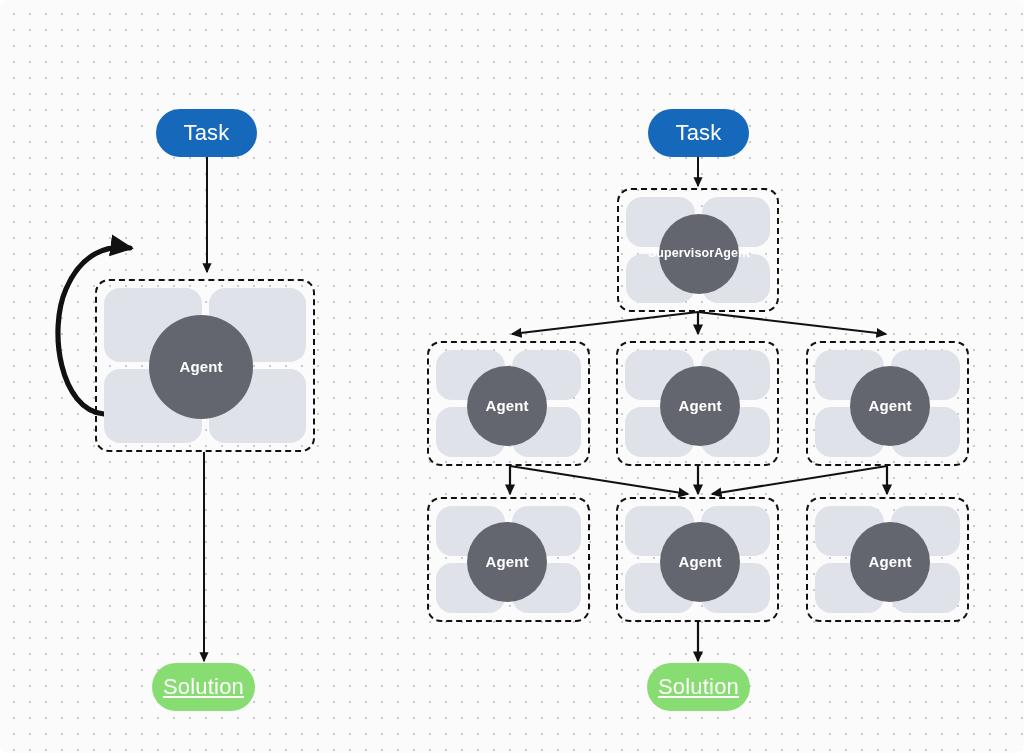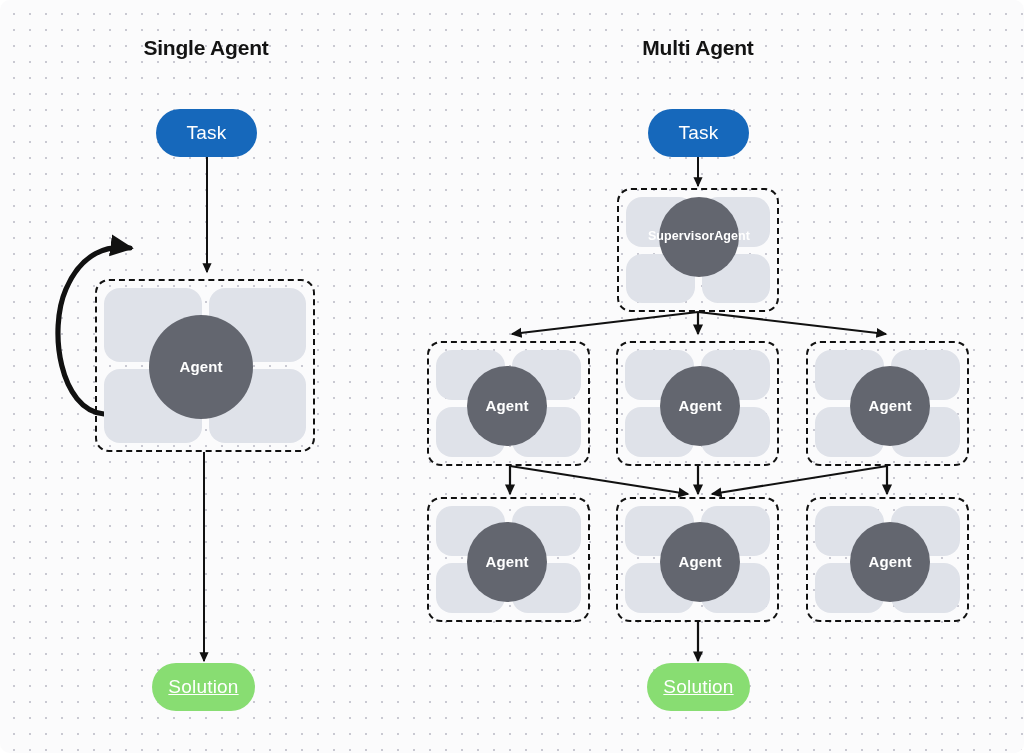--- a/index.html
+++ b/index.html
@@ -38,21 +38,21 @@
   }
 
   
   .pill {
     position: absolute;
     display: flex;
     align-items: center;
     justify-content: center;
     border-radius: 999px;
     color: #ffffff;
-    font-size: 19px;
+    font-size: 22px;
     letter-spacing: 0.2px;
     box-sizing: border-box;
   }
   .pill.task   { background: #1668bb; }
   .pill.solution { background: #88dd72; text-decoration: underline; }
 
   
   .unit {
     position: absolute;
     box-sizing: border-box;
@@ -128,23 +128,21 @@
     <line x1="510" y1="466" x2="688" y2="494" stroke="#111111" stroke-width="2.2" marker-end="url(#ah)"></line>
 
     <line x1="698" y1="466" x2="698" y2="494" stroke="#111111" stroke-width="2.2" marker-end="url(#ah)"></line>
 
     <line x1="887" y1="466" x2="887" y2="494" stroke="#111111" stroke-width="2.2" marker-end="url(#ah)"></line>
     <line x1="887" y1="466" x2="712" y2="494" stroke="#111111" stroke-width="2.2" marker-end="url(#ah)"></line>
 
     <line x1="698" y1="622" x2="698" y2="661" stroke="#111111" stroke-width="2.2" marker-end="url(#ah)"></line>
   </svg>
 
-  <div class="title" style="left:56px; top:36px; width:300px;">Single Agent</div>
-
-  <div class="title" style="left:548px; top:36px; width:300px;">Multi Agent</div>
+
 
   <div class="pill task" style="left:156px; top:109px; width:101px; height:48px;">Task</div>
 
   <div class="unit" style="left:95px; top:279px; width:220px; height:173px;">
     <div class="petals">
       <div class="petal"></div>
       <div class="petal"></div>
       <div class="petal"></div>
       <div class="petal"></div>
     </div>
@@ -155,21 +153,21 @@
 
   <div class="pill task" style="left:648px; top:109px; width:101px; height:48px;">Task</div>
 
   <div class="unit" style="left:617px; top:188px; width:162px; height:124px;">
     <div class="petals">
       <div class="petal"></div>
       <div class="petal"></div>
       <div class="petal"></div>
       <div class="petal"></div>
     </div>
-    <div class="circle sup" style="left:40px; top:7px; width:80px; height:80px;">
+    <div class="circle sup" style="left:40px; top:24px; width:80px; height:80px;">
       <span>Supervisor</span>
         <br>
       <span>Agent</span>
     </div>
   </div>
 
   <div class="unit" style="left:427px; top:341px; width:163px; height:125px;">
     <div class="petals">
       <div class="petal"></div>
       <div class="petal"></div>

